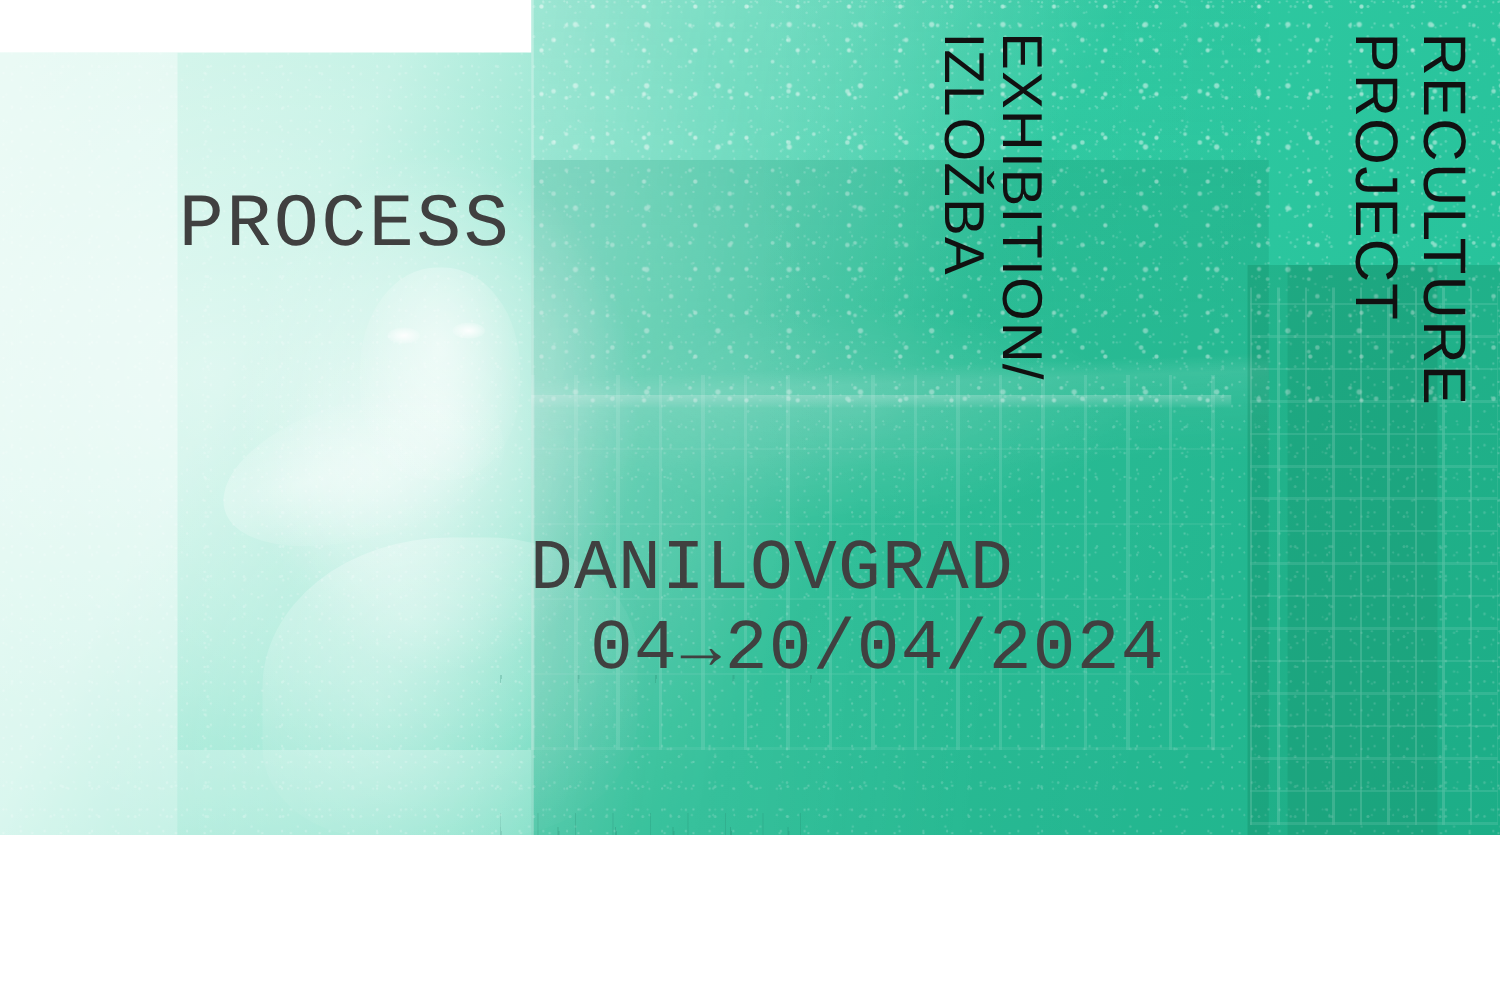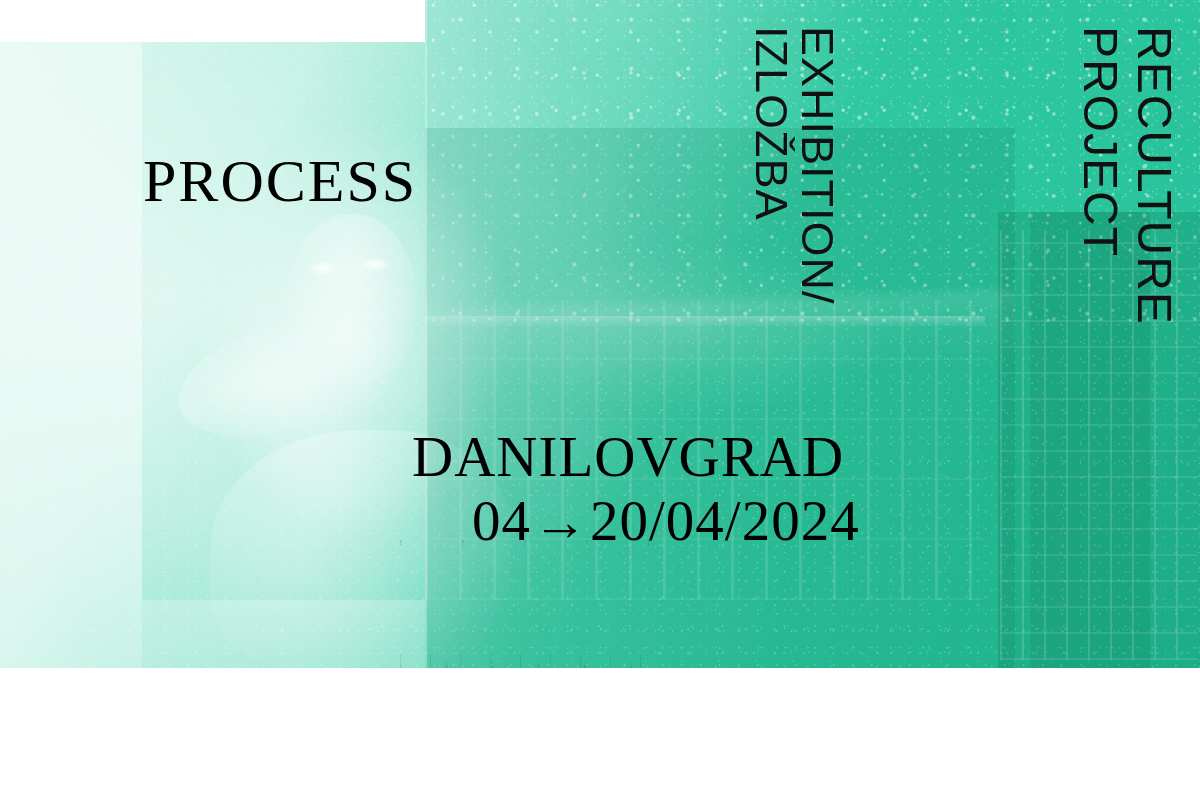--- a/index.html
+++ b/index.html
@@ -161,36 +161,36 @@
     background-image:
       linear-gradient(76deg, rgba(20,110,90,0.8) 0 2px, transparent 2px 100%),
       linear-gradient(104deg, rgba(20,110,90,0.7) 0 2px, transparent 2px 100%),
       linear-gradient(88deg, rgba(20,110,90,0.6) 0 1px, transparent 1px 100%);
     background-size:46px 128px, 62px 128px, 30px 128px;
   }
 
   
   .poster-text {
     position:absolute;
-    color:#000000;
-    font-family:Liberation Serif, serif;
+    color:#404040;
+    font-family:Liberation Mono, monospace;
     font-weight:400;
     letter-spacing:0.01em;
     white-space:nowrap;
     line-height:1;
   }
 
   #title-process {
     left:143px; top:151px;
     font-size:60px;
     letter-spacing:2px;
   }
 
   #city-name {
-    left:412px; top:428px;
+    left:424px; top:428px;
     font-size:57px;
     letter-spacing:1px;
   }
 
   #date-range {
     left:432px; top:492px;
     font-size:57px;
     letter-spacing:1px;
     margin-left:40px;
   }

